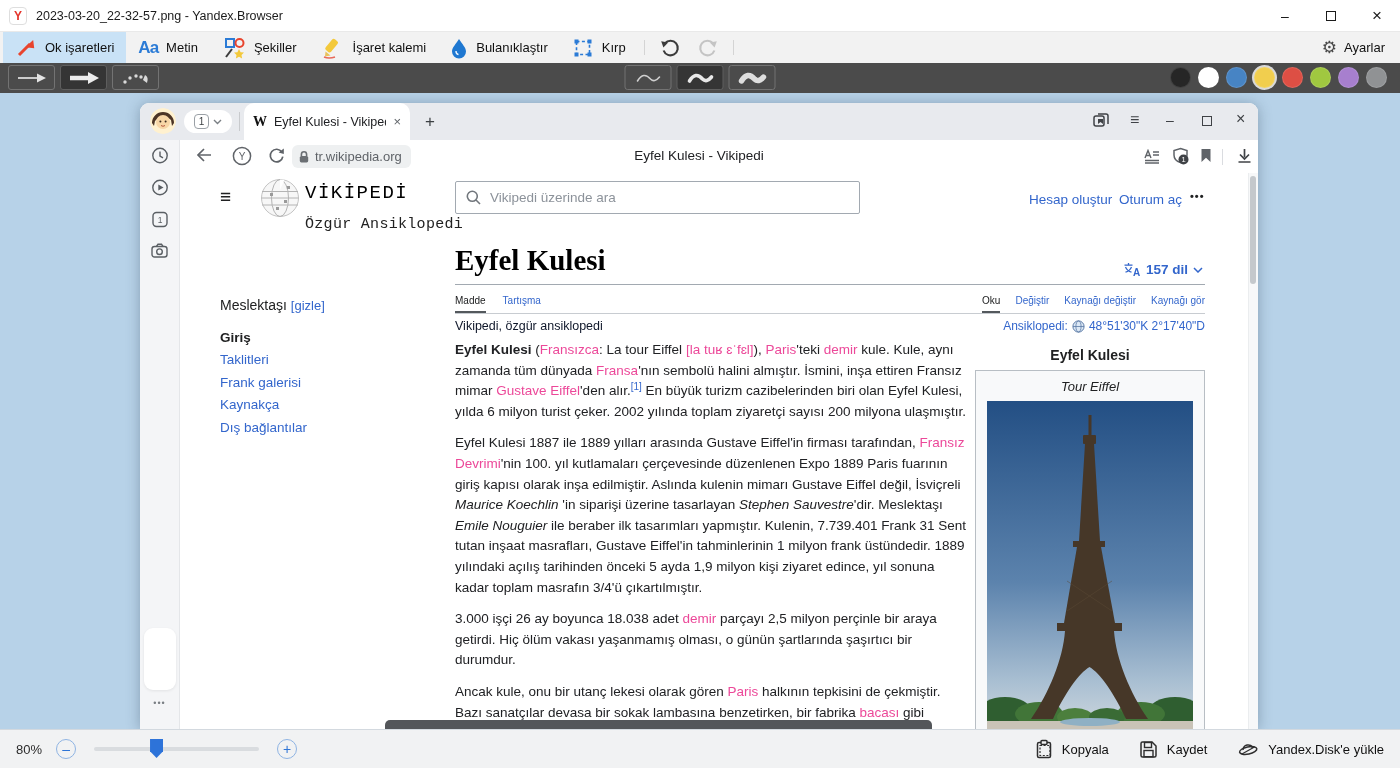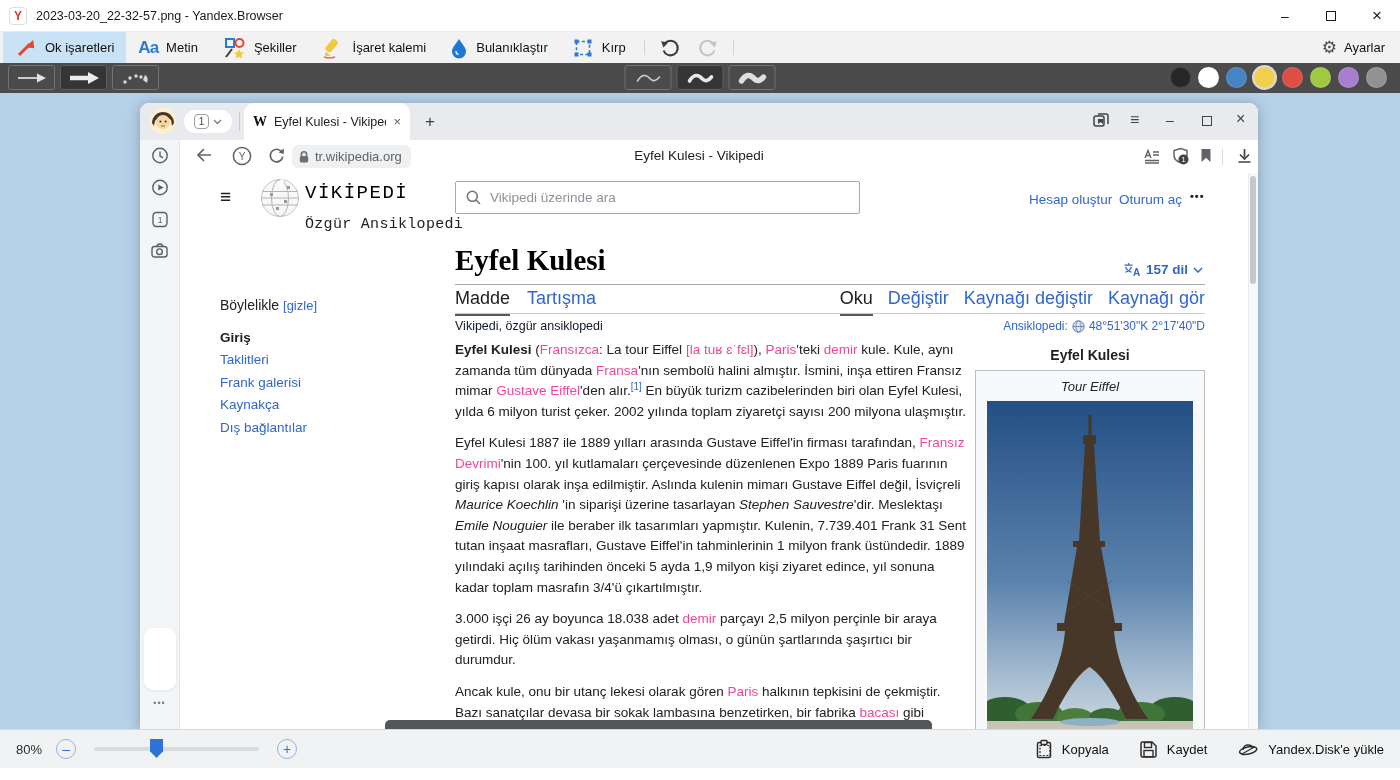--- a/index.html
+++ b/index.html
@@ -87,21 +87,21 @@
     display:flex;align-items:center;padding:0 10px;gap:9px;background:#fff}
   .wsearch .ph{font-size:13.5px;color:#8c929a}
   .hlink{position:absolute;top:19px;font-size:13.5px;color:#3366cc;white-space:nowrap}
   .hmore{position:absolute;top:17px;font-size:11px;color:#202122;letter-spacing:1px;font-weight:bold}
 
   .wtitle{position:absolute;left:275px;top:71px;font-family:"Liberation Serif",serif;font-size:29px;color:#000}
   .wlangs{position:absolute;right:55px;top:89px;display:flex;align-items:center;gap:5px;color:#36c;
     font-size:13.5px;font-weight:bold}
   .whr{position:absolute;left:275px;right:53px;top:111px;border-top:1px solid #a2a9b1}
   .wtabs{position:absolute;left:275px;right:53px;top:118px;height:23px;border-bottom:1px solid #c8ccd1;
-    display:flex;align-items:center;font-size:18px}
+    display:flex;align-items:flex-end;font-size:10px}
   .wtabs .lgrp{display:flex;gap:17px}
   .wtabs .rgrp{margin-left:auto;display:flex;gap:15px}
   .wtab{color:#3366cc;padding-bottom:5px}
   .wtab.on{color:#202122;border-bottom:2px solid #54595d}
   .tagline{position:absolute;left:275px;top:146px;font-size:12.5px;color:#0f172a}
   .coords{position:absolute;right:53px;top:146px;display:flex;align-items:center;gap:4px;font-size:12px;color:#3366cc}
 
   .toc{position:absolute;left:40px;top:124px;width:210px;font-size:13.5px}
   .toc .tochead{color:#202122;font-size:14px}
   .toc .tochead .hide{color:#3366cc;font-size:13px}
@@ -490,21 +490,21 @@
           <svg width="13" height="13" viewBox="0 0 13 13">
               <circle cx="6.5" cy="6.5" r="5.6" fill="#dce8f5" stroke="#5b7aa6"></circle>
               <ellipse cx="6.5" cy="6.5" rx="2.6" ry="5.6" fill="none" stroke="#5b7aa6" stroke-width=".8"></ellipse>
               <line x1="1" y1="6.5" x2="12" y2="6.5" stroke="#5b7aa6" stroke-width=".8"></line>
             </svg>
           <span>48°51'30"K 2°17'40"D</span>
         </div>
 
         <div class="toc">
           <div class="tochead">
-            <span>Böylelikle</span>
+            <span>Meslektaşı</span>
             <span class="hide">[gizle]</span>
           </div>
           <ul>
             <li class="on">
                 <a>Giriş</a>
               </li>
             <li>
                 <a>Taklitleri</a>
               </li>
             <li>

